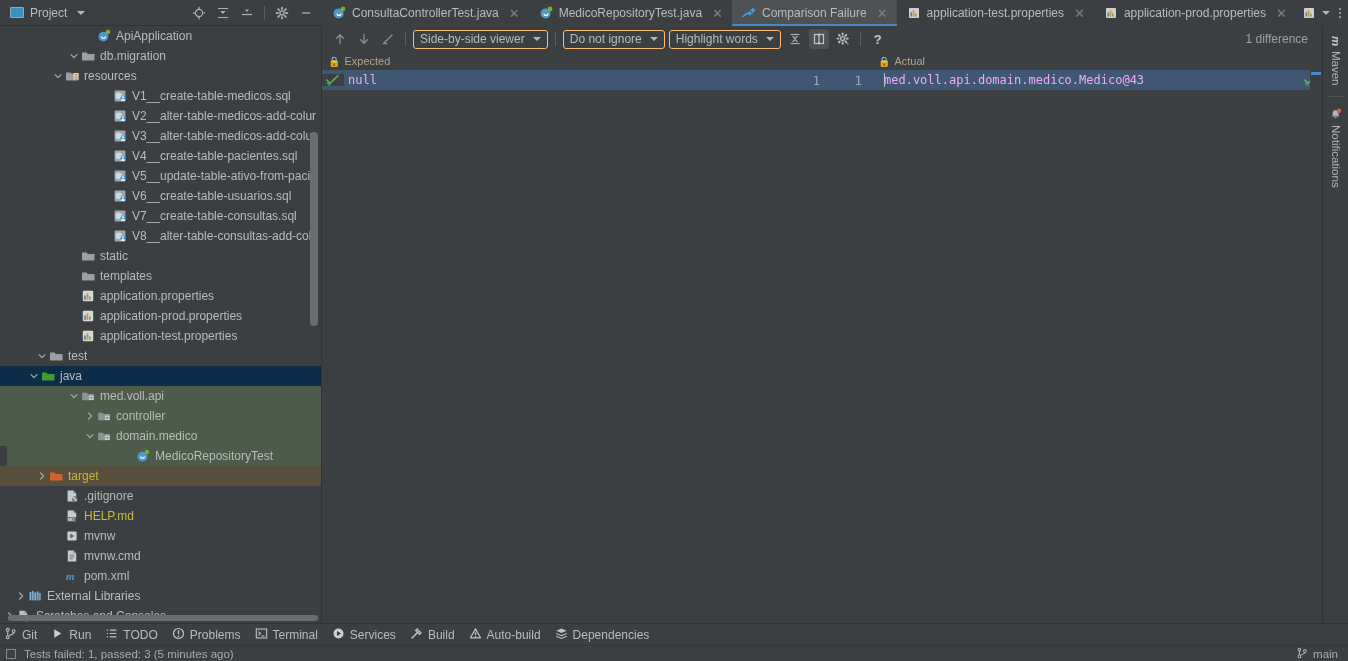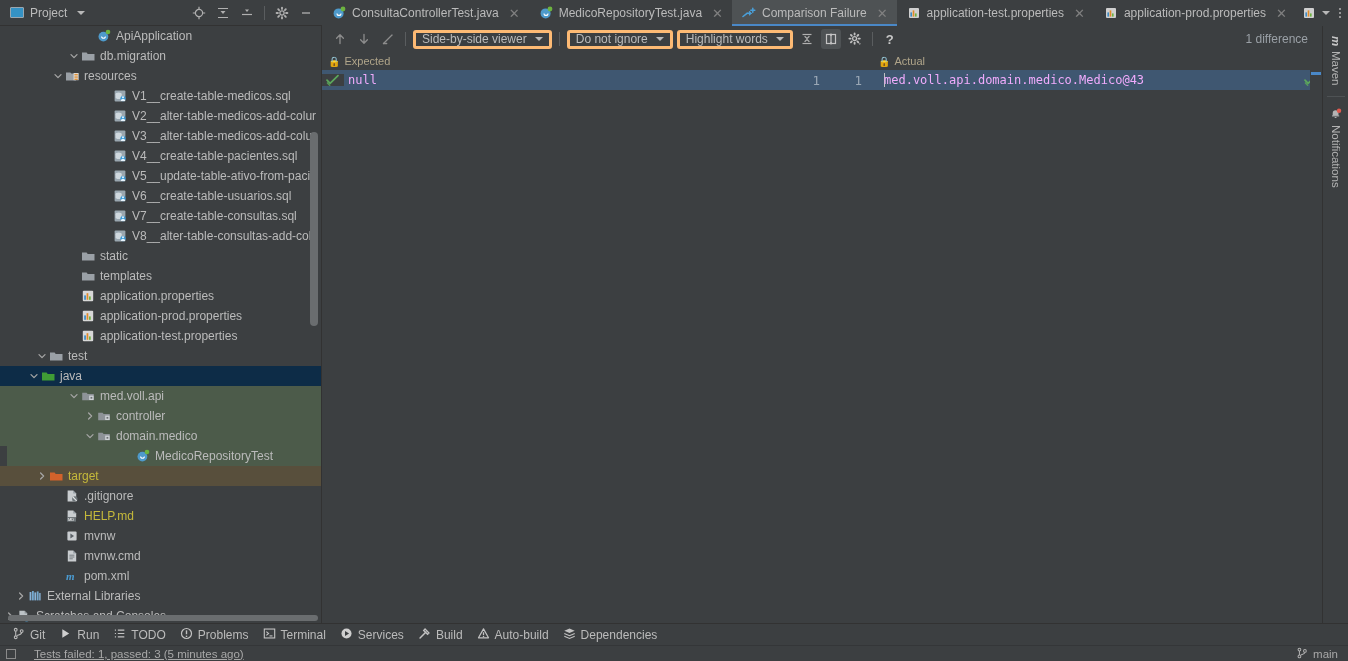--- a/index.html
+++ b/index.html
@@ -77,21 +77,21 @@
   }
 
   
   .diff-area { flex:1; display:flex; flex-direction:column; background:#3c3f41; min-width:0; position:relative;}
   .diff-toolbar {
     height:26px; flex:0 0 26px; display:flex; align-items:center; gap:4px;
     padding:0 8px; background:#3c3f41;
   }
   .tb-ic { width:20px;height:20px;display:flex;align-items:center;justify-content:center;}
   .combo {
-    height:19px; border:3px solid #fdba74; border-radius:3px; background:#3c3f41;
+    height:19px; border:1px solid #fdba74; border-radius:3px; background:#3c3f41;
     display:flex;align-items:center;gap:8px;padding:0 6px; color:#bbbbbb; font-size:12px;
   }
   .combo .cc { width:0;height:0;border-left:4px solid transparent;border-right:4px solid transparent;border-top:4px solid #b8b8b8;}
   .tb-spacer { flex:1; }
   .diffcount { color:#9aa0a6; font-size:12px; padding-right:6px;}
   .tb-btn-active { background:#4e5254; border-radius:3px; }
 
   .diff-headers { height:18px; flex:0 0 18px; display:flex; background:#3c3f41; }
   .dh { display:flex; align-items:center; gap:4px; font-size:11px; color:#b0a58a; padding-left:6px; }
   .dh .lock { color:#c8b47a; font-size:10px; }
@@ -124,21 +124,21 @@
   }
   .vtab {
     writing-mode:vertical-rl; font-size:11.5px; color:#b3b3b3;
     padding:6px 0; display:flex; align-items:center; gap:5px; white-space:nowrap;
   }
   .vsep-h { width:18px;height:1px;background:#4e5254; margin:4px 0;}
 
   
   .bottom-bar {
     height:22px; flex:0 0 22px; display:flex; align-items:center; gap:0;
-    background:#3c3f41; border-top:1px solid #323232; padding-left:8px;
+    background:#3c3f41; border-top:1px solid #323232; padding-left:0;
   }
   .bb-item { display:flex; align-items:center; gap:5px; padding:0 10px 0 4px; font-size:12px; color:#bbbbbb; white-space:nowrap;}
   .statusbar {
     height:16px; flex:0 0 16px; display:flex; align-items:center;
     background:#3c3f41; padding-left:6px; font-size:11.5px; color:#a8a8a8;
     border-top:1px solid #343638;
   }
   .sb-right { margin-left:auto; display:flex; align-items:center; gap:5px; padding-right:10px;}
   .sq { width:10px;height:10px;border:1px solid #8a8a8a; display:inline-block;}
   svg { shape-rendering: geometricPrecision; }
@@ -877,21 +877,21 @@
             <path d="M7 1.6L12.6 4 7 6.4 1.4 4z" fill="#c2c2c2"></path>
             <path d="M1.4 7L7 9.4 12.6 7" fill="none" stroke="#c2c2c2" stroke-width="1.2"></path>
             <path d="M1.4 10L7 12.4 12.6 10" fill="none" stroke="#c2c2c2" stroke-width="1.2"></path>
           </svg></span>
         <span>Dependencies</span>
       </div>
     </div>
 
   <div class="statusbar">
     <span class="sq"></span>
-    <span style="margin-left:18px;text-decoration:underline;">Tests failed: 1, passed: 3 (5 minutes ago)</span>
+    <span style="margin-left:8px;">Tests failed: 1, passed: 3 (5 minutes ago)</span>
     <span class="sb-right">
       <span>
         <svg width="12" height="12" viewBox="0 0 14 14">
             <circle cx="4" cy="3" r="1.6" fill="none" stroke="#b0b0b0" stroke-width="1.2"></circle>
             <circle cx="4" cy="11" r="1.6" fill="none" stroke="#b0b0b0" stroke-width="1.2"></circle>
             <circle cx="10.4" cy="4.6" r="1.6" fill="none" stroke="#b0b0b0" stroke-width="1.2"></circle>
             <path d="M4 4.6v4.8M10.4 6.2c0 2-2.4 2.2-4.8 3.2" fill="none" stroke="#b0b0b0" stroke-width="1.2"></path>
           </svg>
       </span>
       <span>main</span>

